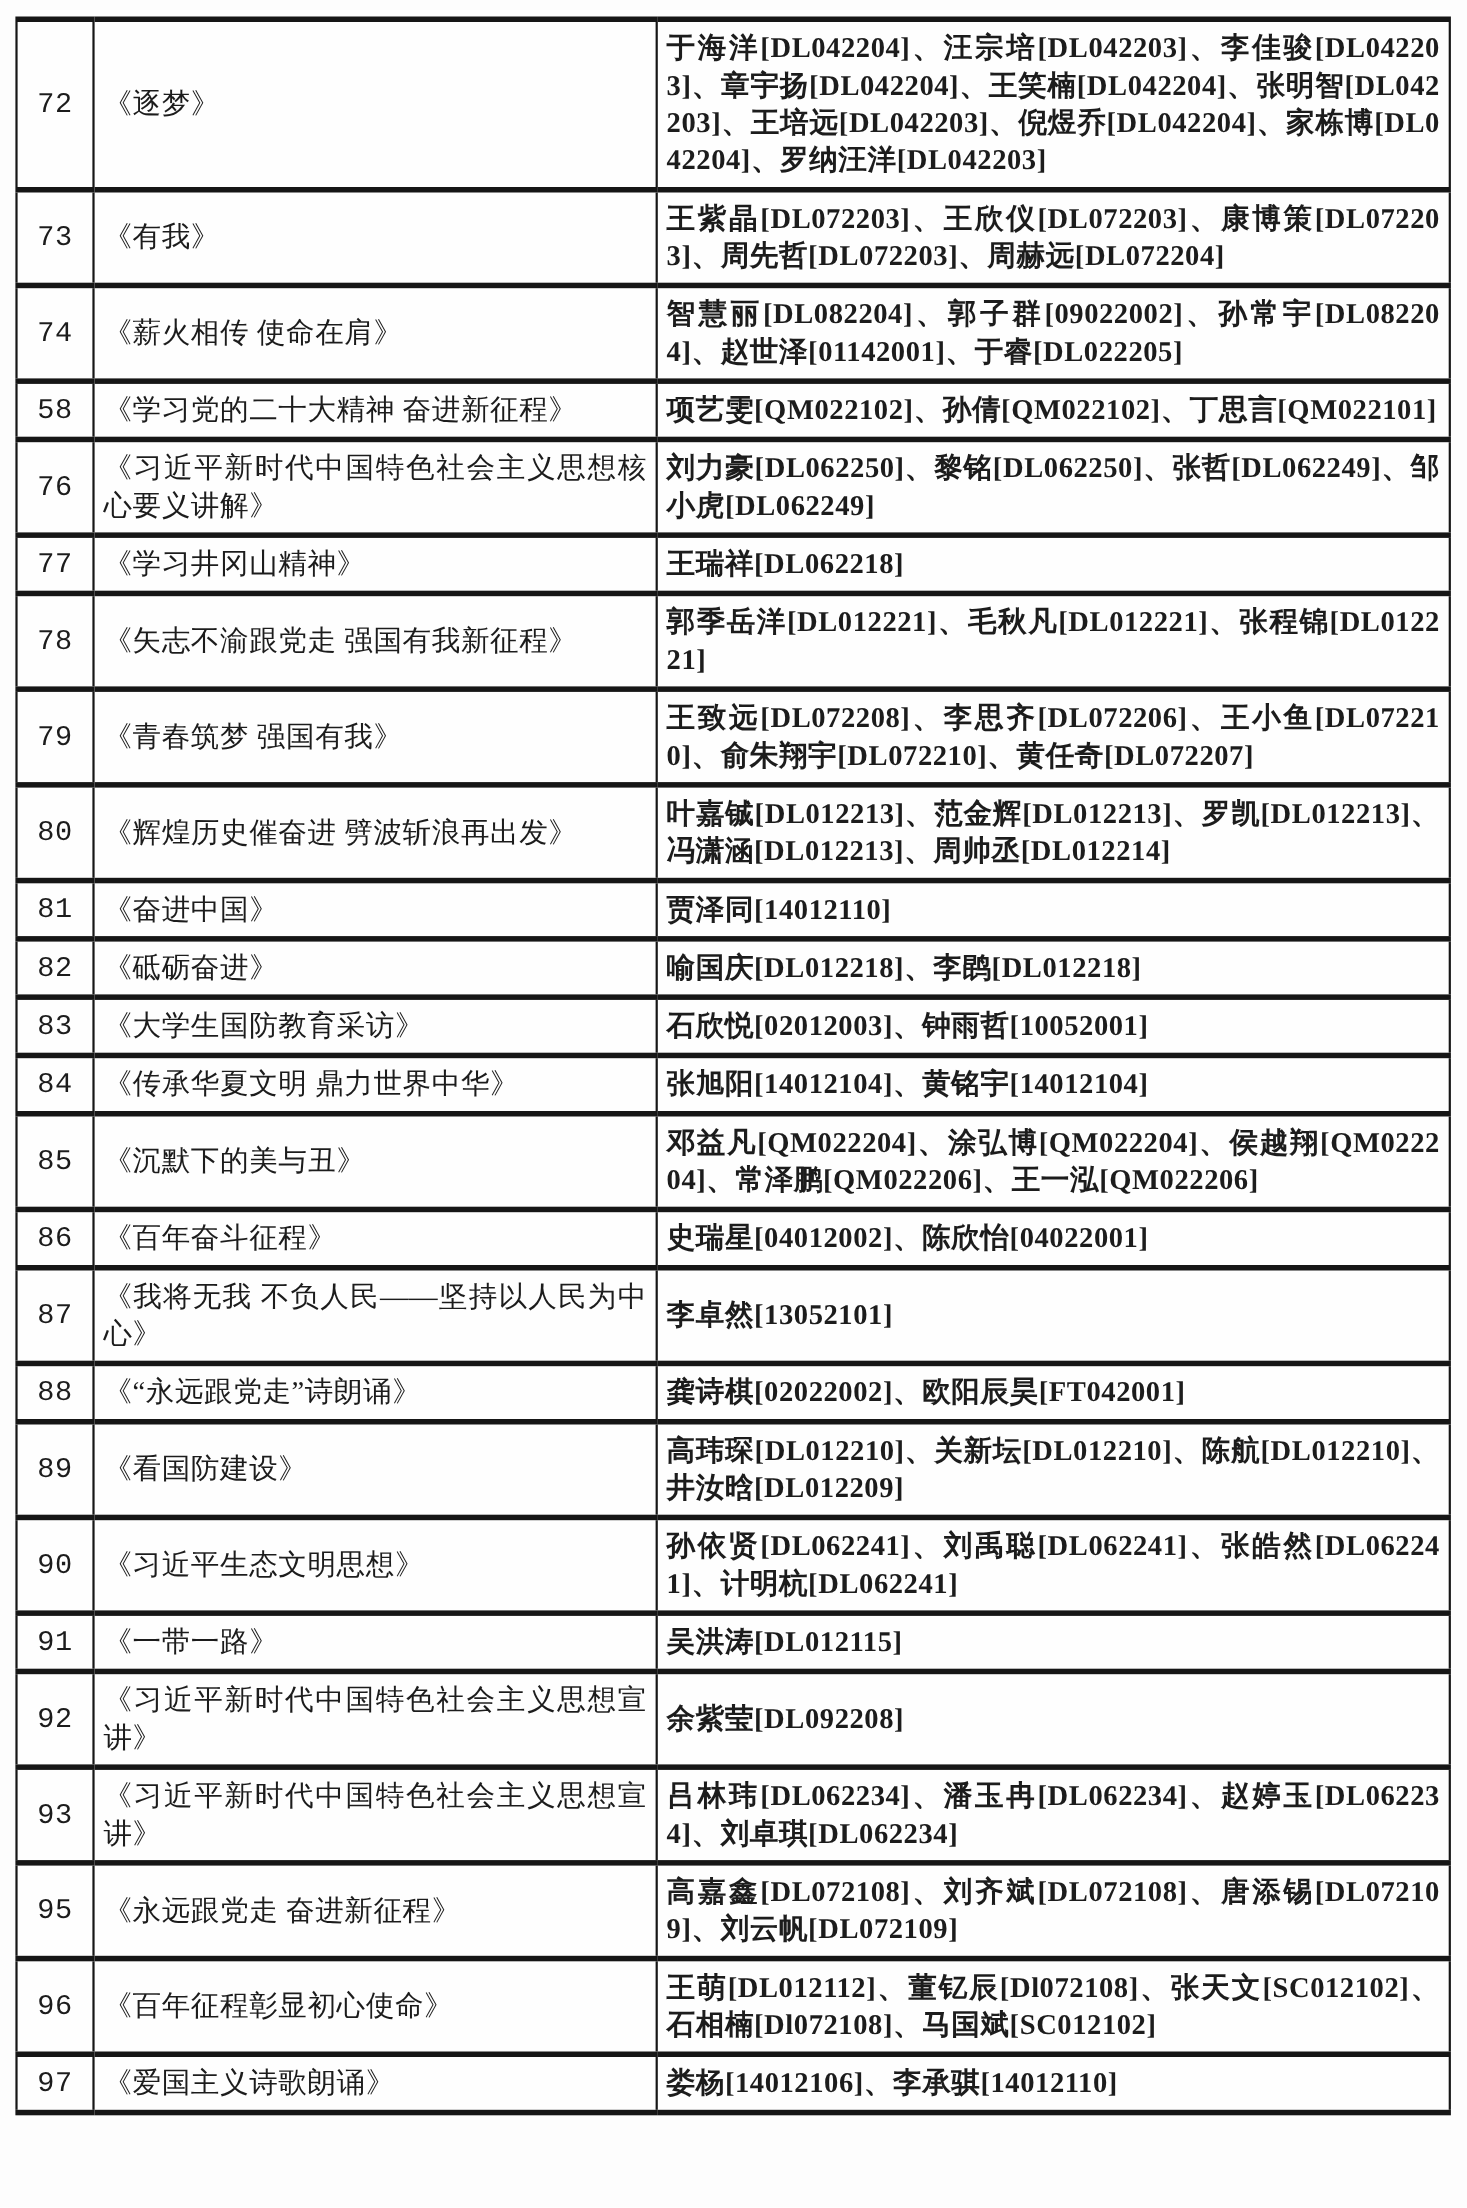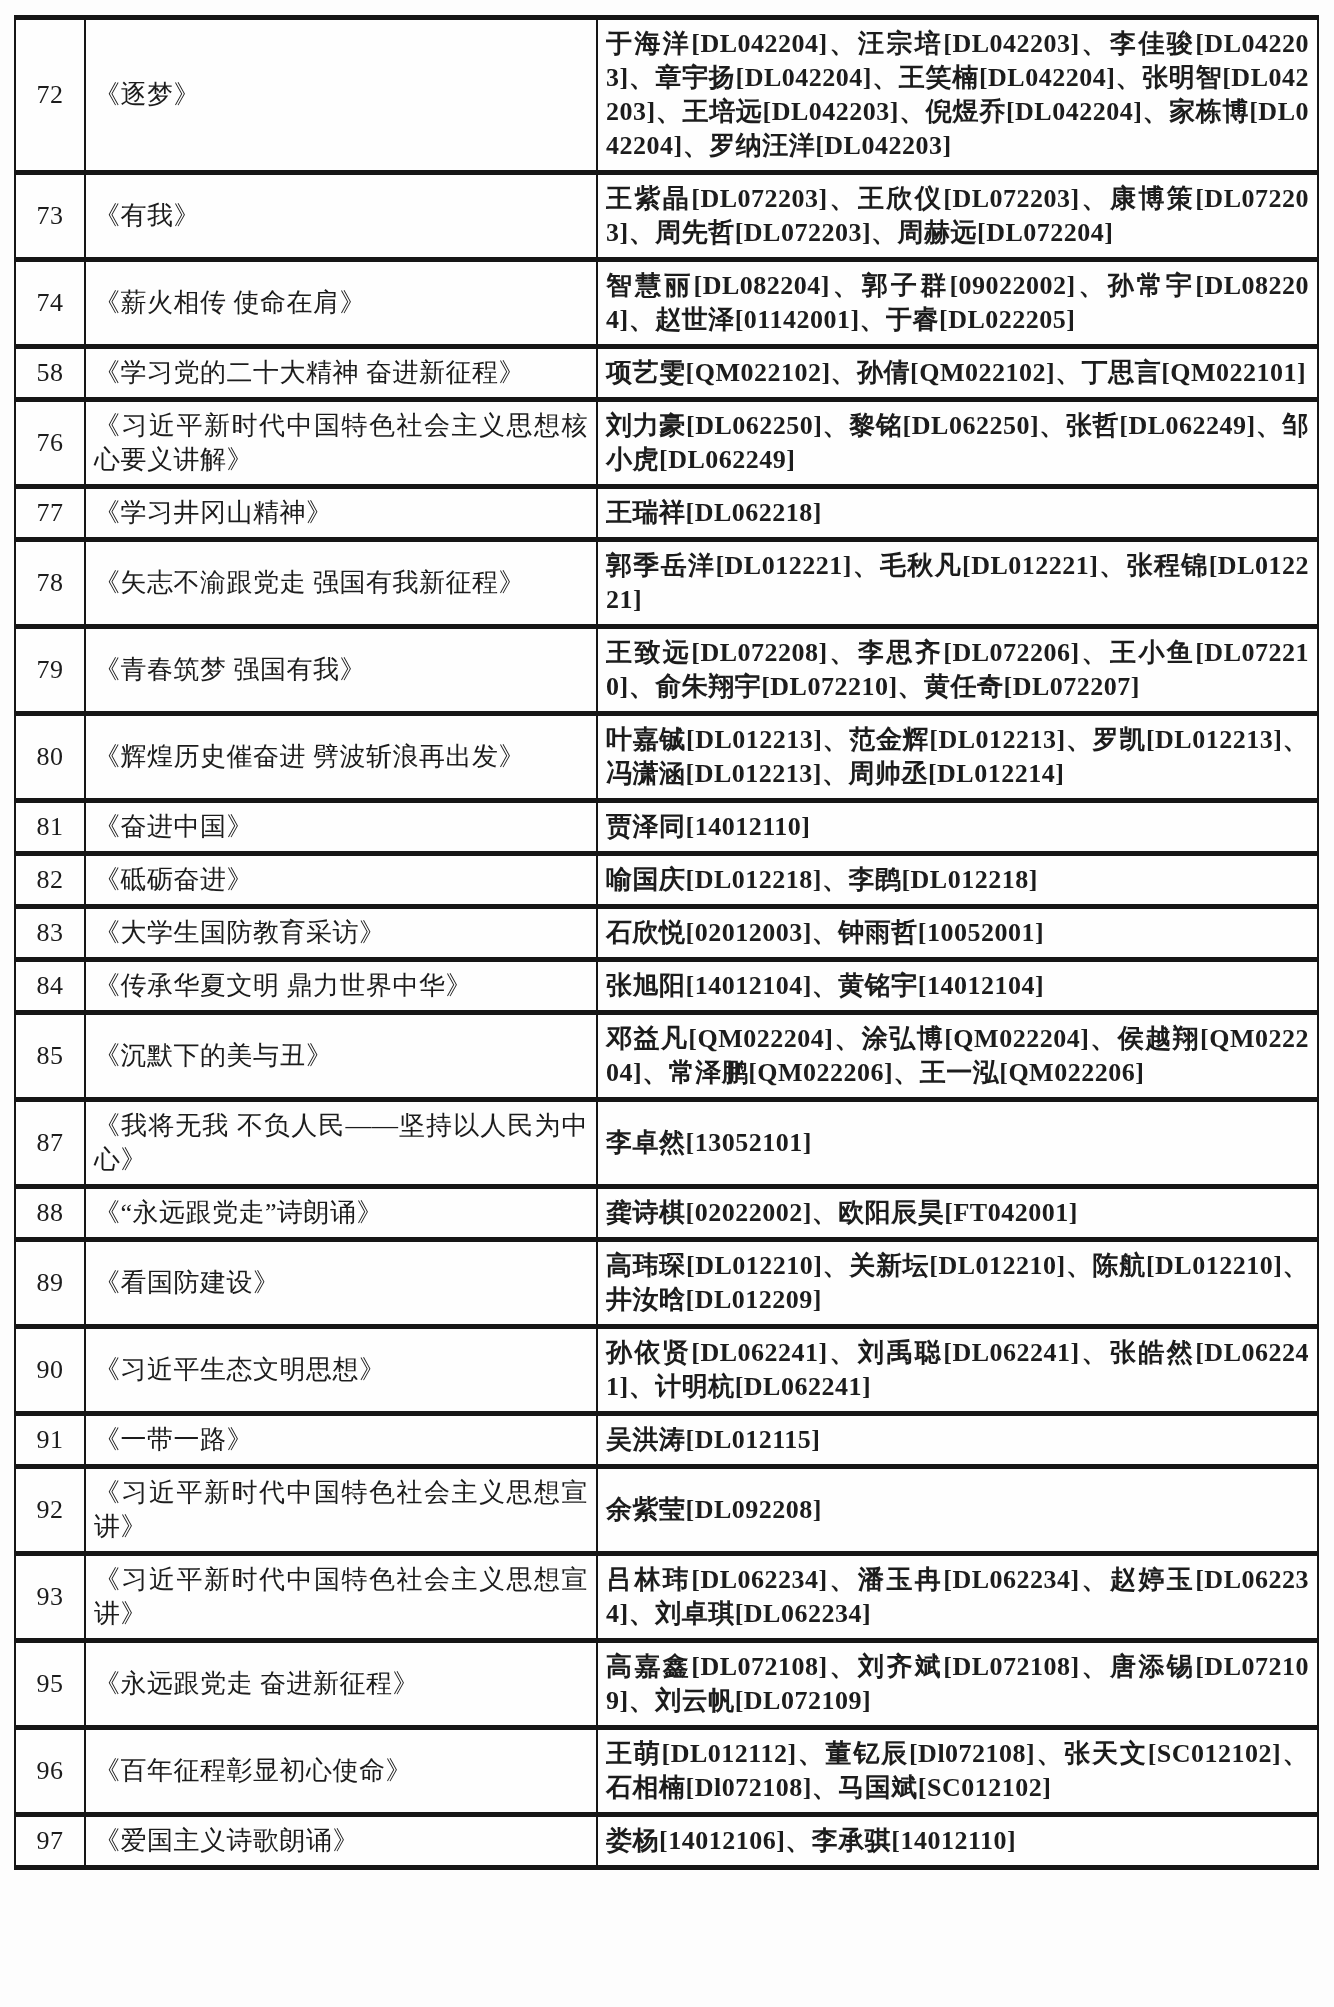--- a/index.html
+++ b/index.html
@@ -40,20 +40,21 @@
     font-size: 26px;
     line-height: 34px;
     padding: 7px 8px;
     vertical-align: middle;
     letter-spacing: 0.5px;
   }
   td.num {
     text-align: center;
     padding: 7px 2px;
     font-size: 25px;
+    font-family: Liberation Mono, monospace;
   }
   td.title {
     text-align: justify;
     padding-left: 12px;
     padding-right: 7px;
   }
   td.names {
     text-align: justify;
     text-justify: inter-character;
     word-break: break-all;
@@ -150,20 +151,25 @@
     <td class="title">《传承华夏文明 鼎力世界中华》</td>
     <td class="names">张旭阳[14012104]、黄铭宇[14012104]</td>
   </tr>
 
   <tr>
     <td class="num">85</td>
     <td class="title">《沉默下的美与丑》</td>
     <td class="names">邓益凡[QM022204]、涂弘博[QM022204]、侯越翔[QM022204]、常泽鹏[QM022206]、王一泓[QM022206]</td>
   </tr>
 
+  <tr>
+    <td class="num">86</td>
+    <td class="title">《百年奋斗征程》</td>
+    <td class="names">史瑞星[04012002]、陈欣怡[04022001]</td>
+  </tr>
 
   <tr>
     <td class="num">87</td>
     <td class="title">《我将无我 不负人民——坚持以人民为中心》</td>
     <td class="names">李卓然[13052101]</td>
   </tr>
 
   <tr>
     <td class="num">88</td>
     <td class="title">《“永远跟党走”诗朗诵》</td>

